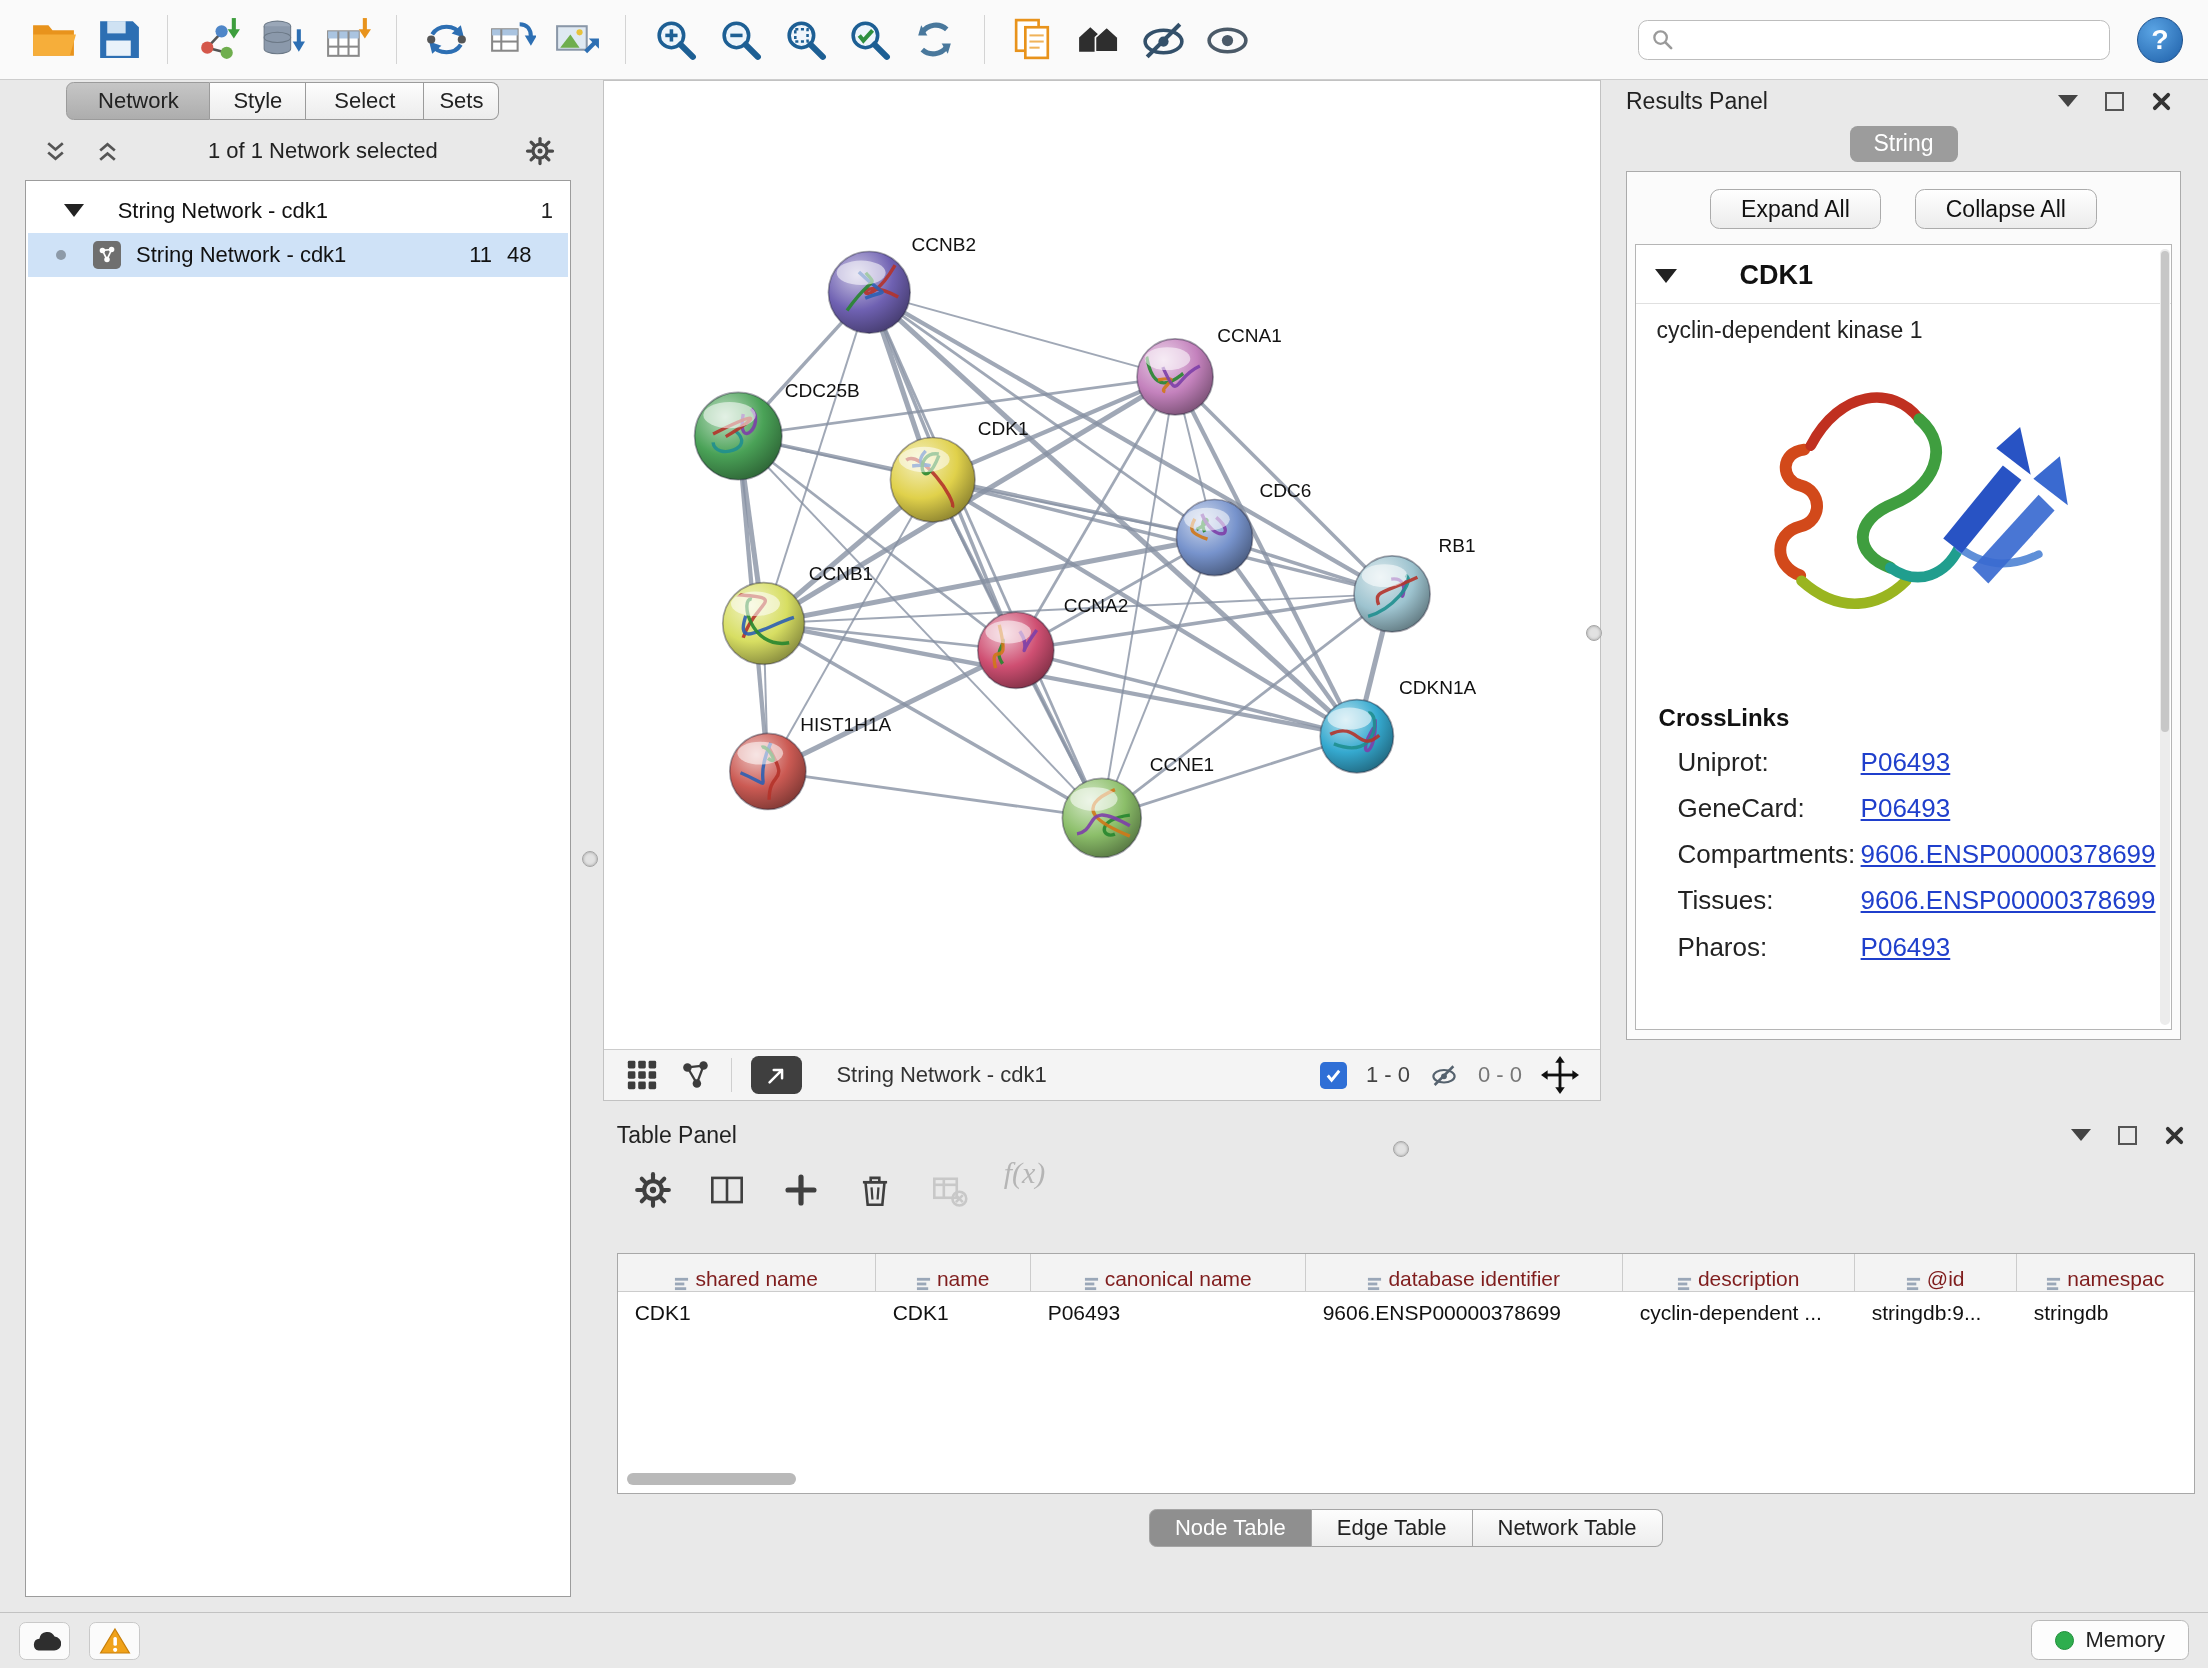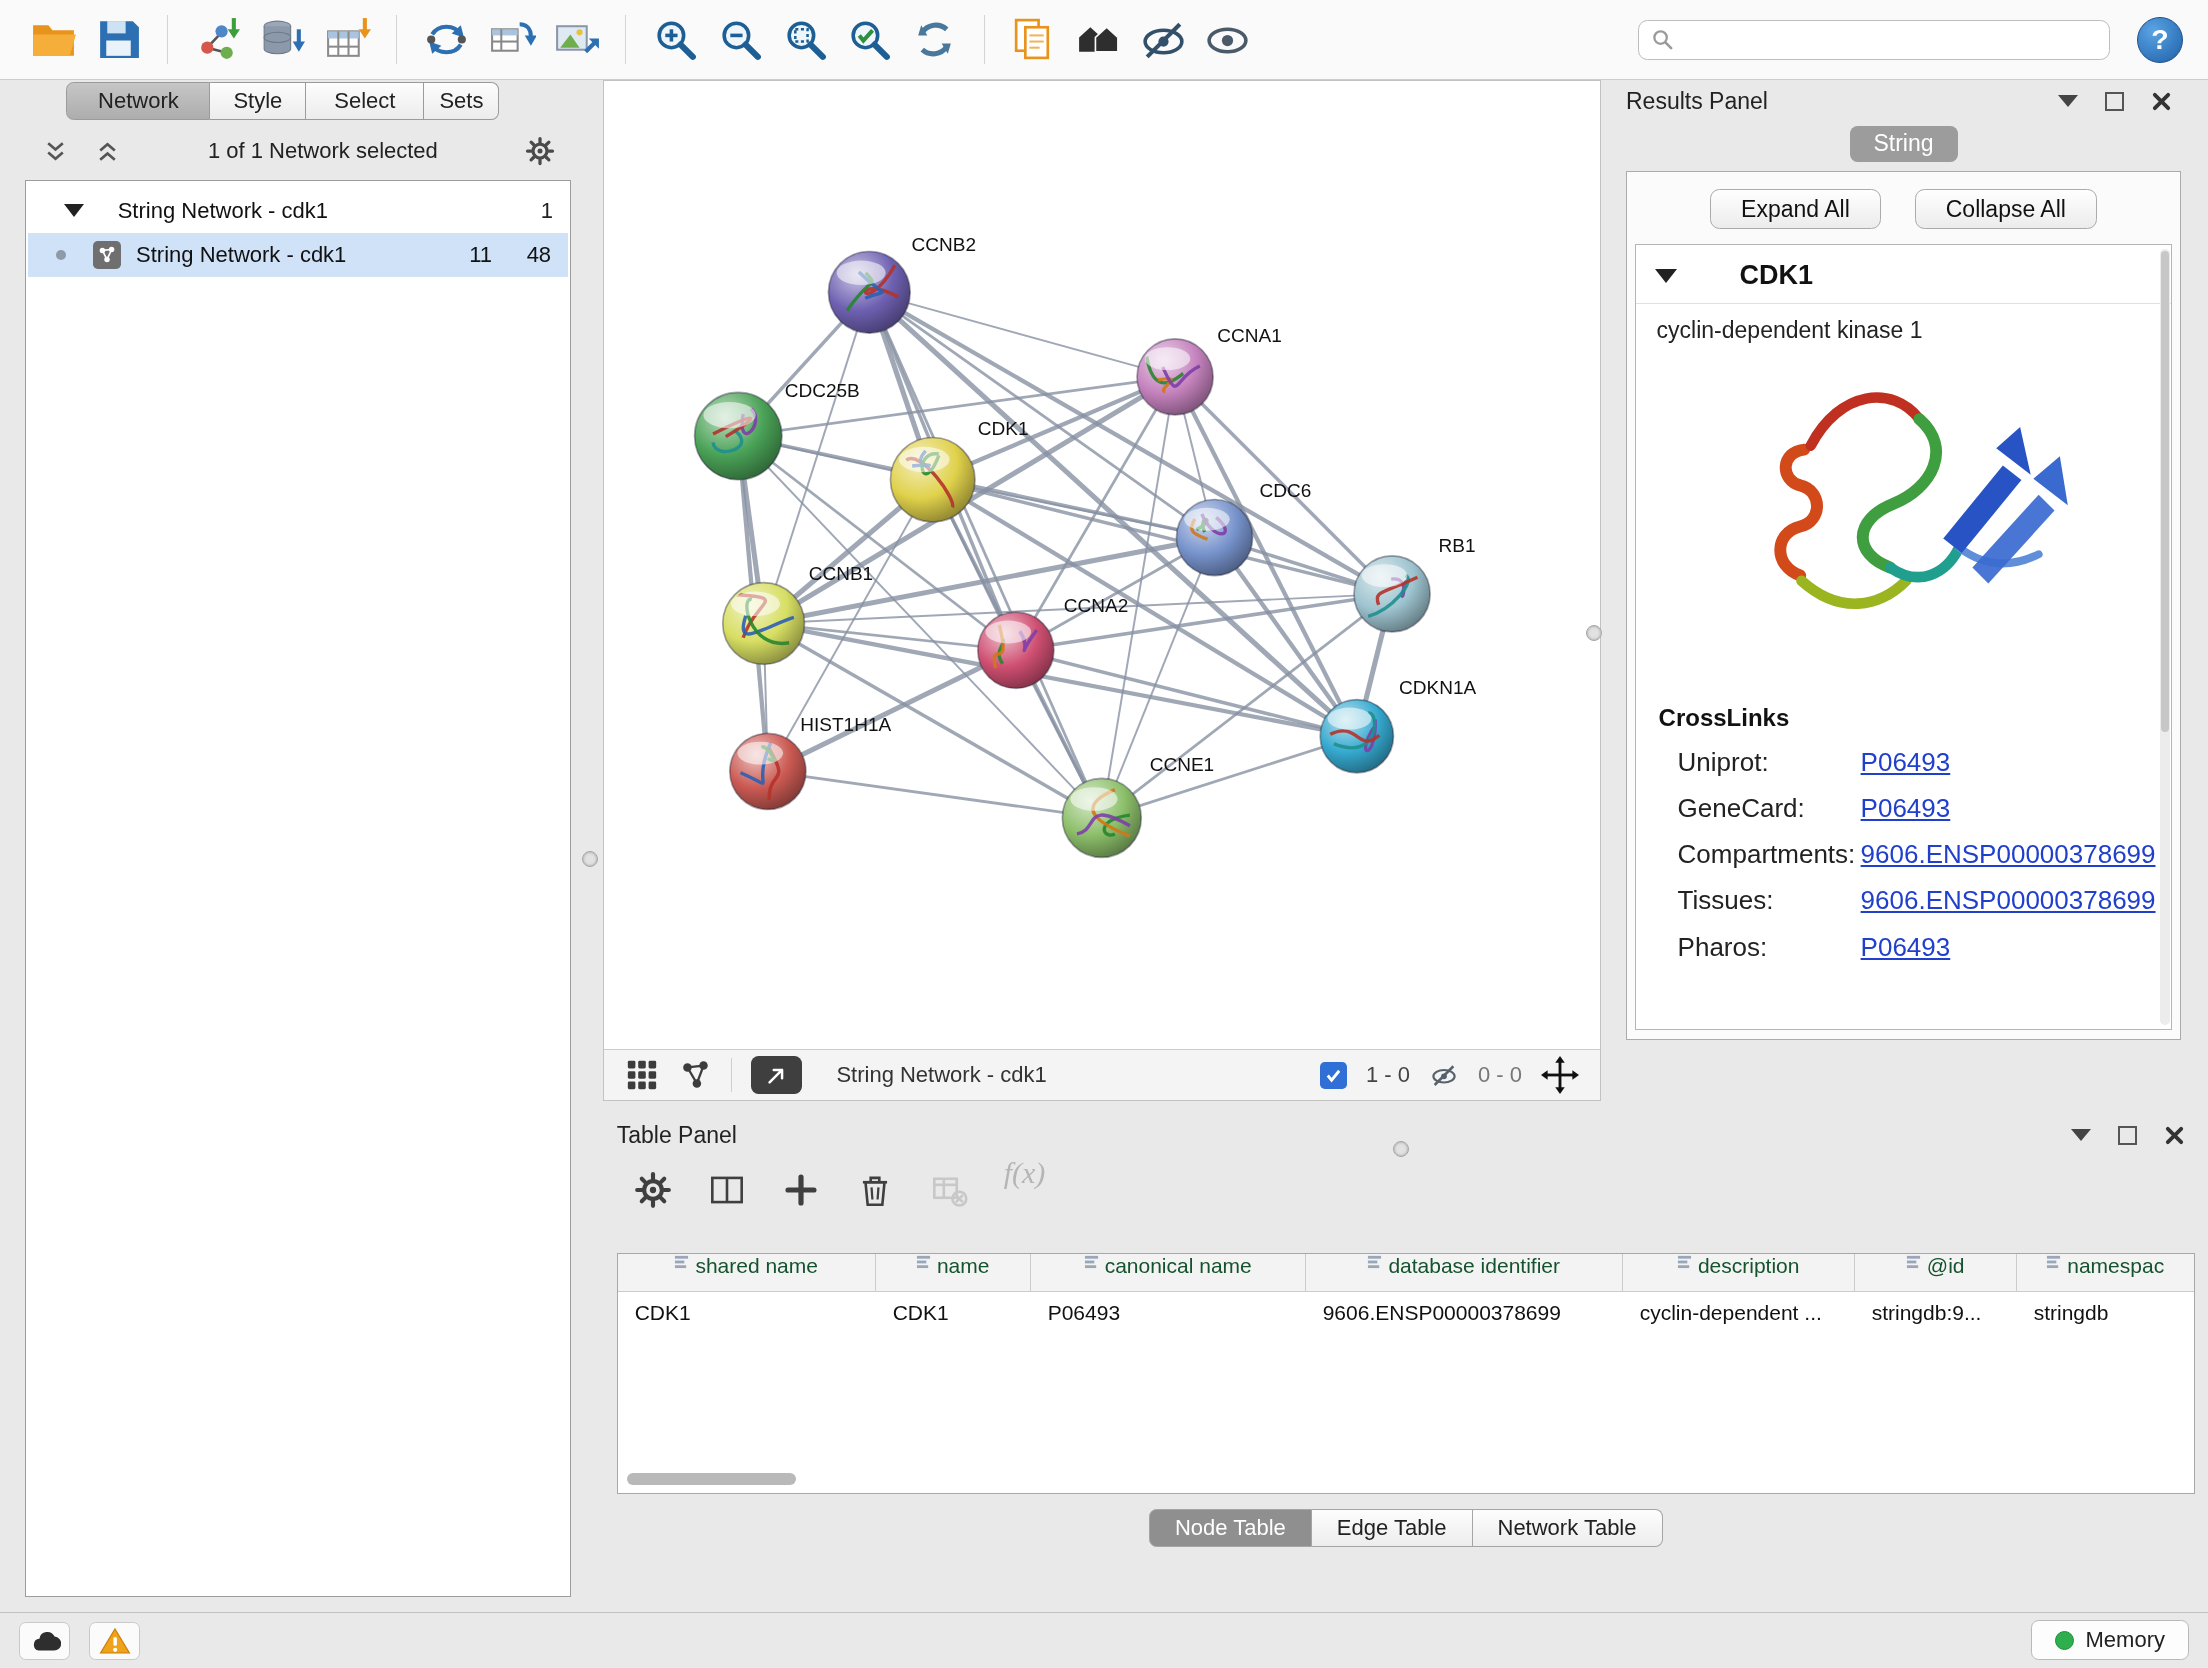--- a/index.html
+++ b/index.html
@@ -45,21 +45,21 @@
   .icon-btn{background:none;border:none;cursor:pointer;display:flex;align-items:center;justify-content:center}
   .tree-box{flex:1;margin:3.8px 11.4px 15px 13.3px;background:#fff;border:1px solid #9c9c9c;overflow:hidden;padding-top:7.6px}
   .tree-row{height:44px;display:flex;align-items:center;font-size:22px;color:#111;padding:0 17px;cursor:pointer}
   .tree-row .tri{width:0;height:0;border-left:10.5px solid transparent;border-right:10.5px solid transparent;border-top:13.3px solid #222;margin:0 34px 0 21px}
   .tree-row.root .count{margin-left:auto;width:44px;text-align:right;color:#222}
   .tree-row.child{background:#cfe2f7;margin:0 1.9px}
   .tree-row.child .bullet{width:10.5px;height:10.5px;border-radius:50%;background:#8d9aa8;margin:0 27px 0 11.4px}
   .net-chip{width:27.6px;height:27.6px;border-radius:4.8px;background:#6f6f6f;display:flex;align-items:center;justify-content:center;margin-right:15px}
   .net-chip svg{width:22px;height:22px}
   .tree-row.child .cnt1{margin-left:auto;width:44px;text-align:right}
-  .tree-row.child .cnt2{width:44px;text-align:right;margin-left:15px}
+  .tree-row.child .cnt2{width:44px;text-align:left;margin-left:15px}
 
   
   .right-stack{flex:1;display:flex;flex-direction:column;min-width:0}
   .top-row{height:1021px;display:flex;margin-bottom:13.3px;min-height:0}
 
   
   .network-view{flex:1;min-width:0;background:#fff;border:1px solid #c2c2c2;position:relative}
   #graph-svg{position:absolute;left:0;top:0;width:100%;height:calc(100% - 51px)}
   .net-status{position:absolute;left:0;right:0;bottom:0;height:51px;border-top:1px solid #ccc;background:#f4f4f4;display:flex;align-items:center;padding:0 21px;gap:19px;font-size:22px;color:#333}
   .net-status .vsep{width:1px;height:34px;background:#cfcfcf}
@@ -88,21 +88,21 @@
   .card-scroll{position:absolute;right:1.9px;top:3.8px;bottom:3.8px;width:9.5px;background:#ececec;border-radius:4.8px}
   .card-scroll::after{content:"";position:absolute;left:1px;right:1px;top:1.9px;height:62%;background:#c7c7c7;border-radius:4.8px}
 
   
   .table-panel{flex:1;display:flex;flex-direction:column;padding:0 13.3px;min-height:0}
   .tp-toolbar{height:68px;display:flex;gap:36px;padding-left:17px;flex:0 0 auto}
   .tp-toolbar .icon-btn svg{width:38px;height:38px}
   .fx{font-family:"Liberation Serif",serif;font-style:italic;font-size:30px;color:#b5b5b5}
   .table-box{height:241px;margin-top:28.5px;background:#fff;border:1px solid #a8a8a8;position:relative;display:flex;flex-direction:column;overflow:hidden;flex:0 0 auto}
   .thead{display:flex;height:38px;background:#f3f3f3;border-bottom:1px solid #ccc;flex:0 0 auto}
-  .th{display:flex;align-items:flex-start;justify-content:center;gap:6px;font-size:21px;color:#14532d;border-right:1px solid #ccc;overflow:hidden;white-space:nowrap;cursor:pointer}
+  .th{display:flex;align-items:flex-end;justify-content:center;gap:6px;font-size:21px;color:#7f1d1d;border-right:1px solid #ccc;overflow:hidden;white-space:nowrap;cursor:pointer}
   .trow{display:flex;height:42px;align-items:center;cursor:pointer}
   .td{font-size:21px;color:#111;padding-left:17px;overflow:hidden;white-space:nowrap;flex:0 0 auto}
   .c1{width:258px}.c2{width:155px}.c3{width:275px}.c4{width:317px}.c5{width:232px}.c6{width:162px}.c7{flex:1 1 auto;width:auto;min-width:133px}
   .th.c7{border-right:none}
   .hscroll{position:absolute;left:9.5px;bottom:7.6px;width:169px;height:12.4px;background:#b9b9b9;border-radius:6.7px;cursor:pointer}
   .table-tabs{display:flex;justify-content:center;margin-top:15px}
   .ttab{height:38px;padding:0 25px;border:1px solid #a5a5a5;border-left-width:0;background:linear-gradient(#fdfdfd,#ededed);font-size:22px;color:#222;display:flex;align-items:center;cursor:pointer}
   .ttab:first-child{border-left-width:1px;border-radius:7.6px 0 0 7.6px}
   .ttab:last-child{border-radius:0 7.6px 7.6px 0}
   .ttab.active{background:#8f8f8f;color:#fff}

